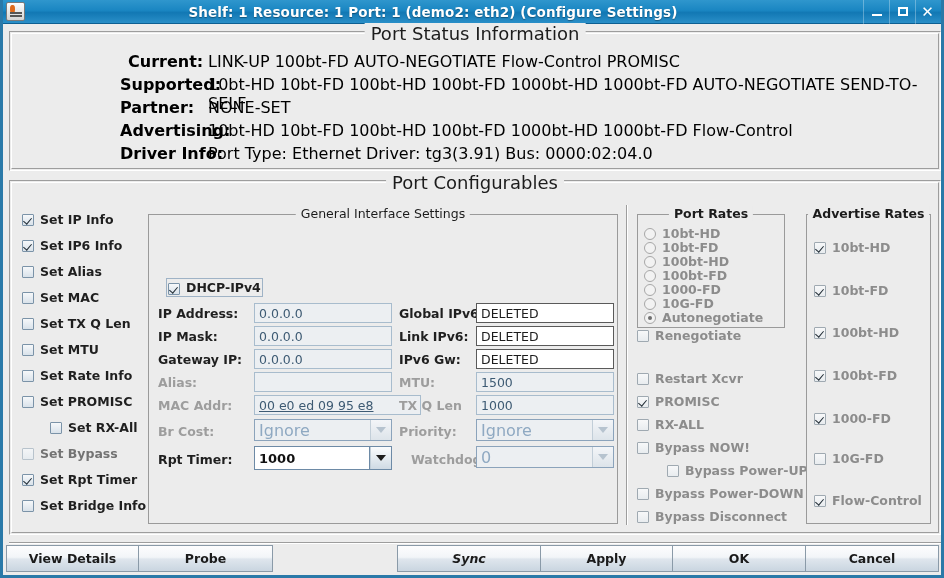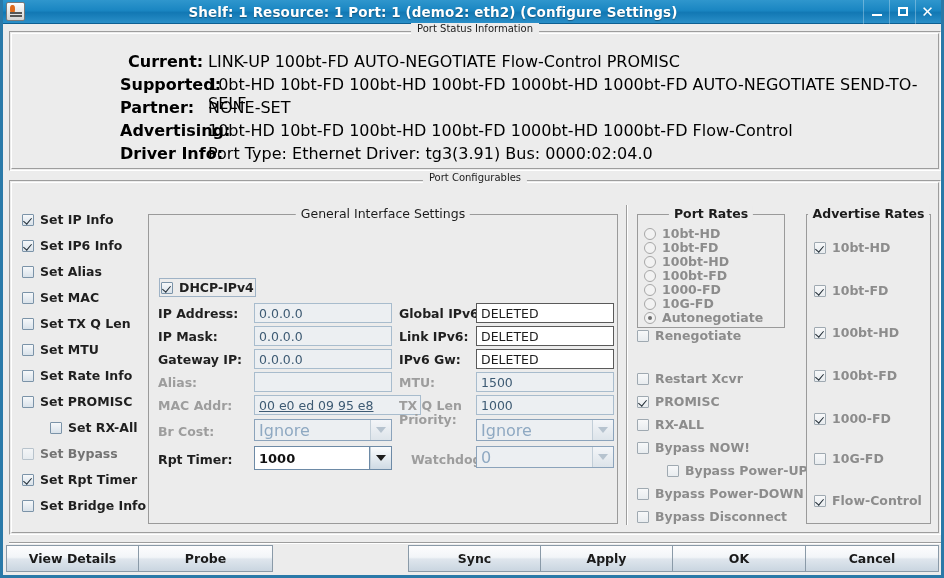--- a/index.html
+++ b/index.html
@@ -102,21 +102,21 @@
   .etched::after {
     content:"";
     position:absolute; inset:1px;
     border:1px solid #ffffff;
     border-right-color:#9d9d9d;
     border-bottom-color:#9d9d9d;
     pointer-events:none;
   }
   .etched > .g-title {
     position:absolute; top:-9px; left:50%; transform:translateX(-50%);
-    background:#ececec; padding:0 6px; font-size:10px; color:#1c1c1c; z-index:2;
+    background:#ececec; padding:0 6px; font-size:18px; color:#1c1c1c; z-index:2;
     white-space:nowrap;
   }
   .status-label { position:absolute; font-weight: bold; text-align: left; }
   .status-value { position:absolute; }
 
   
   .cb {
     position: absolute;
     display: flex; align-items: center;
     font-size: 12.5px; font-weight: bold; color: #1f1f1f;
@@ -355,21 +355,21 @@
     </div>
   <div class="cb" style="left:19px; top:498px;">
       <span class="box"></span>
       <span>Set Bridge Info</span>
     </div>
 
   <div class="group" style="left:145px; top:214px; width:470px; height:310px;">
     <div class="g-title center">General Interface Settings</div>
   </div>
 
-  <div class="cb checked dhcp-focus" style="left:158px; top:280px;">
+  <div class="cb checked dhcp-focus" style="left:165px; top:280px;align-items:flex-end;">
     <span class="box"></span>
     <span>DHCP-IPv4</span>
   </div>
 
   <div class="fld-label" style="left:155px; top:306px;">IP Address:</div>
   <div class="fld-label" style="left:155px; top:329px;">IP Mask:</div>
   <div class="fld-label" style="left:155px; top:352px;">Gateway IP:</div>
   <div class="fld-label dim" style="left:155px; top:375px;">Alias:</div>
   <div class="fld-label dim" style="left:155px; top:398px;">MAC Addr:</div>
   <div class="fld-label dim" style="left:155px; top:424px;">Br Cost:</div>
@@ -403,21 +403,21 @@
     <div class="c-btn">
         <span class="arrow"></span>
       </div>
   </div>
 
   <div class="fld-label" style="left:396px; top:306px;">Global IPv6:</div>
   <div class="fld-label" style="left:396px; top:329px;">Link IPv6:</div>
   <div class="fld-label" style="left:396px; top:352px;">IPv6 Gw:</div>
   <div class="fld-label dim" style="left:396px; top:375px;">MTU:</div>
   <div class="fld-label dim" style="left:396px; top:398px;">TX Q Len</div>
-  <div class="fld-label dim" style="left:396px; top:412px;">Priority:</div>
+  <div class="fld-label dim" style="left:396px; top:424px;">Priority:</div>
   <div class="fld-label dim" style="left:408px; top:452px;">Watchdog:</div>
 
   <div class="tf enabled" style="left:473px; top:303px; width:138px; height:20px;">
       <span>DELETED</span>
     </div>
   <div class="tf enabled" style="left:473px; top:326px; width:138px; height:20px;">
       <span>DELETED</span>
     </div>
   <div class="tf enabled" style="left:473px; top:349px; width:138px; height:20px;">
       <span>DELETED</span>
@@ -547,21 +547,21 @@
   <div class="hsep" style="left:6px; top:542px; width:932px;"></div>
 
   <div class="btnbar">
     <div class="btn" style="width:133px;">
         <span>View Details</span>
       </div>
     <div class="btn" style="width:135px;">
         <span>Probe</span>
       </div>
     <div class="spacer"></div>
-    <div class="btn" style="width:133px;">
+    <div class="btn" style="width:144px;font-style:italic;">
         <span>Sync</span>
       </div>
     <div class="btn" style="width:133px;">
         <span>Apply</span>
       </div>
     <div class="btn" style="width:134px;">
         <span>OK</span>
       </div>
     <div class="btn" style="width:134px;">
         <span>Cancel</span>

